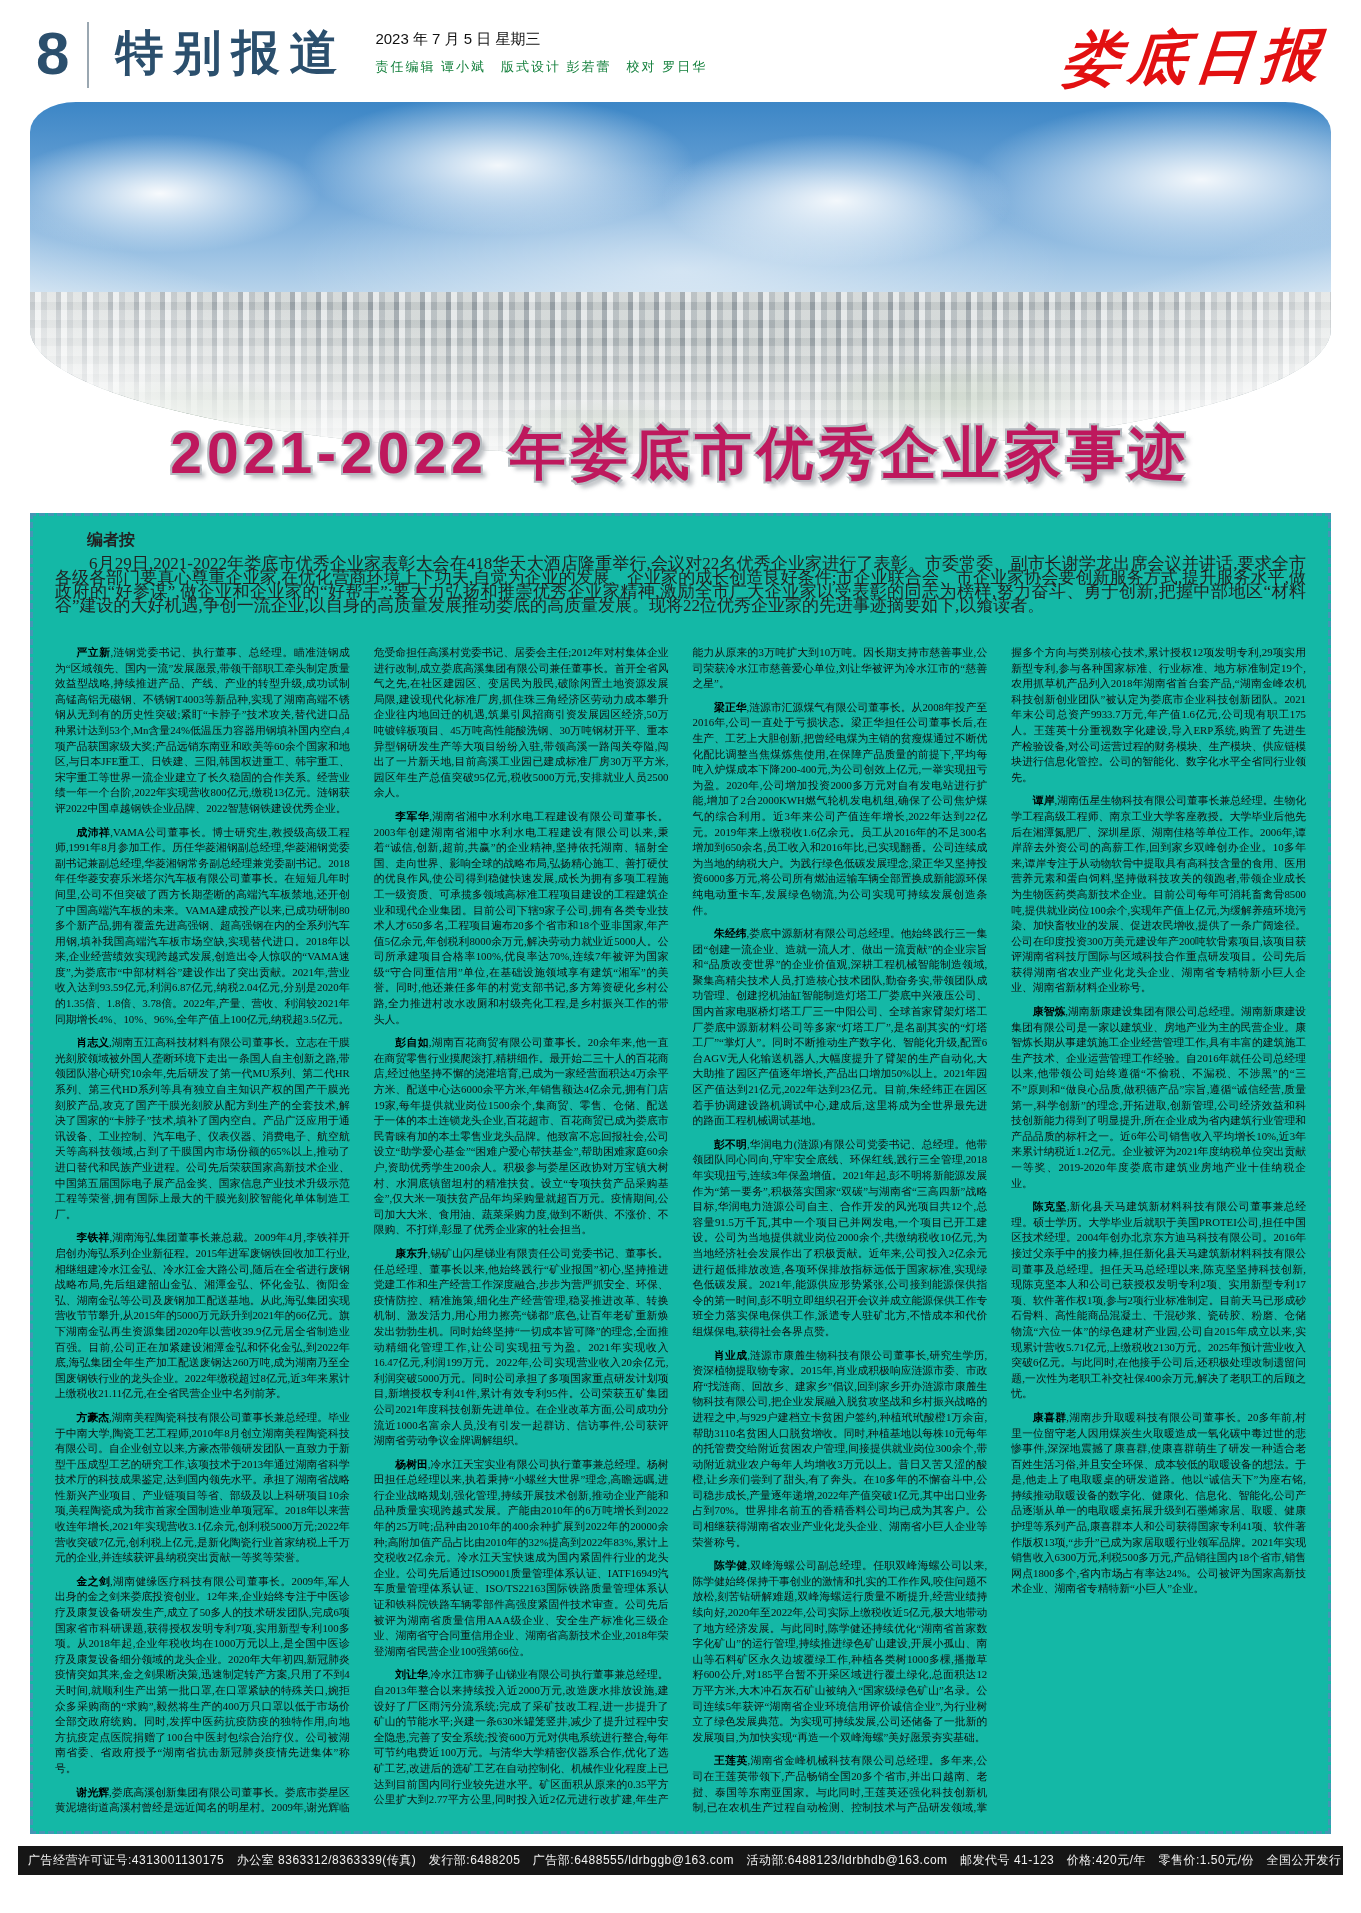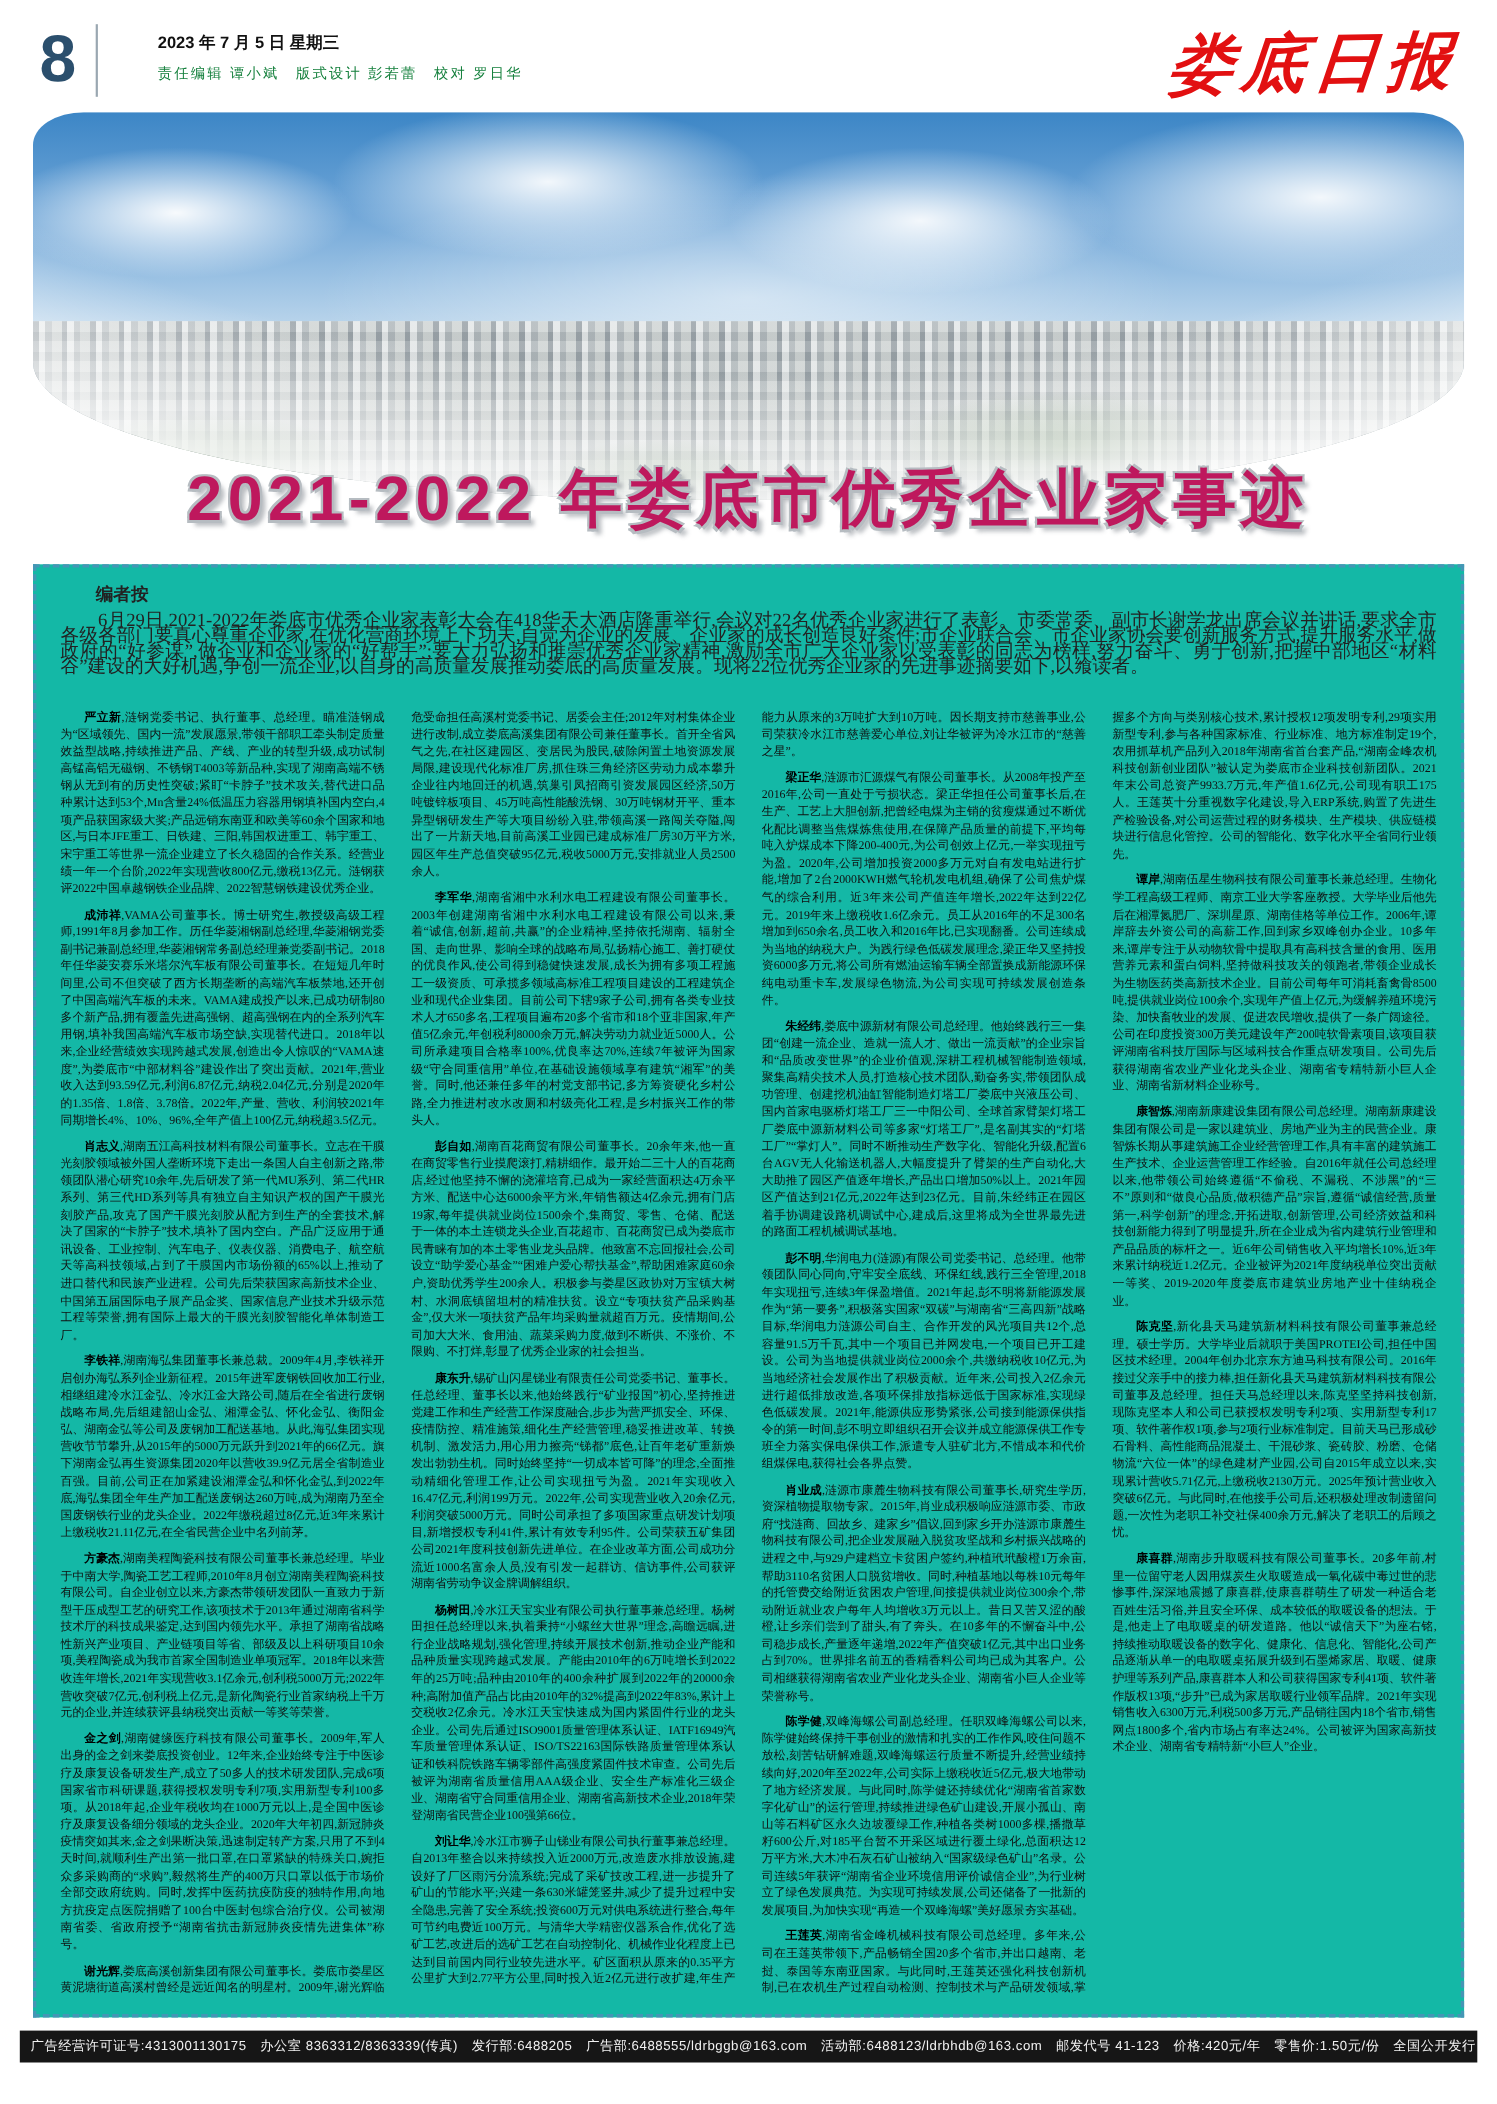--- a/index.html
+++ b/index.html
@@ -16,21 +16,21 @@
   .pagenum{
     font-family:"Liberation Sans", sans-serif;font-weight:bold;
     font-size:60px;line-height:72px;color:#2b4f6d;padding:0 18px 0 6px;
   }
   .vr{width:2px;height:66px;background:#9aa7b1;margin:4px 26px 0 0;}
   .section{
     font-family:"Liberation Sans", sans-serif;font-weight:900;
     font-size:48px;line-height:70px;color:#2b4f6d;letter-spacing:10px;
   }
   .dateblock{margin:12px 0 0 28px;font-family:"Liberation Sans", sans-serif;}
-  .date{font-size:15px;font-weight:bold;color:#111;}
+  .date{font-size:15px;font-weight:normal;color:#111;}
   .staff{font-size:13px;color:#15803d;margin-top:9px;letter-spacing:2px;}
   .masthead{
     position:absolute;right:4px;top:0;
     font-family:"DejaVu Serif", serif;font-style:italic;font-weight:bold;
     font-size:58px;line-height:78px;color:#e21011;letter-spacing:8px;
     transform:skewX(-6deg) rotate(-1deg);
   }
   
   .photo{
     position:relative;margin:0 30px;height:352px;overflow:hidden;
@@ -94,20 +94,21 @@
     font-family:"Liberation Sans", sans-serif;font-size:12px;
     padding:6px 10px;white-space:nowrap;overflow:hidden;letter-spacing:.5px;
   }
 </style>
 </head>
 <body>
 
 <div class="header">
   <div class="pagenum">8</div>
   <div class="vr"></div>
+  <div class="section">特别报道</div>
   <div class="dateblock">
     <div class="date">2023 年 7 月 5 日 星期三</div>
     <div class="staff">责任编辑 谭小斌　版式设计 彭若蕾　校对 罗日华</div>
   </div>
   <div class="masthead">娄底日报</div>
 </div>
 
 <div class="photo">
   <div class="sky"></div>
   <div class="city"></div>

